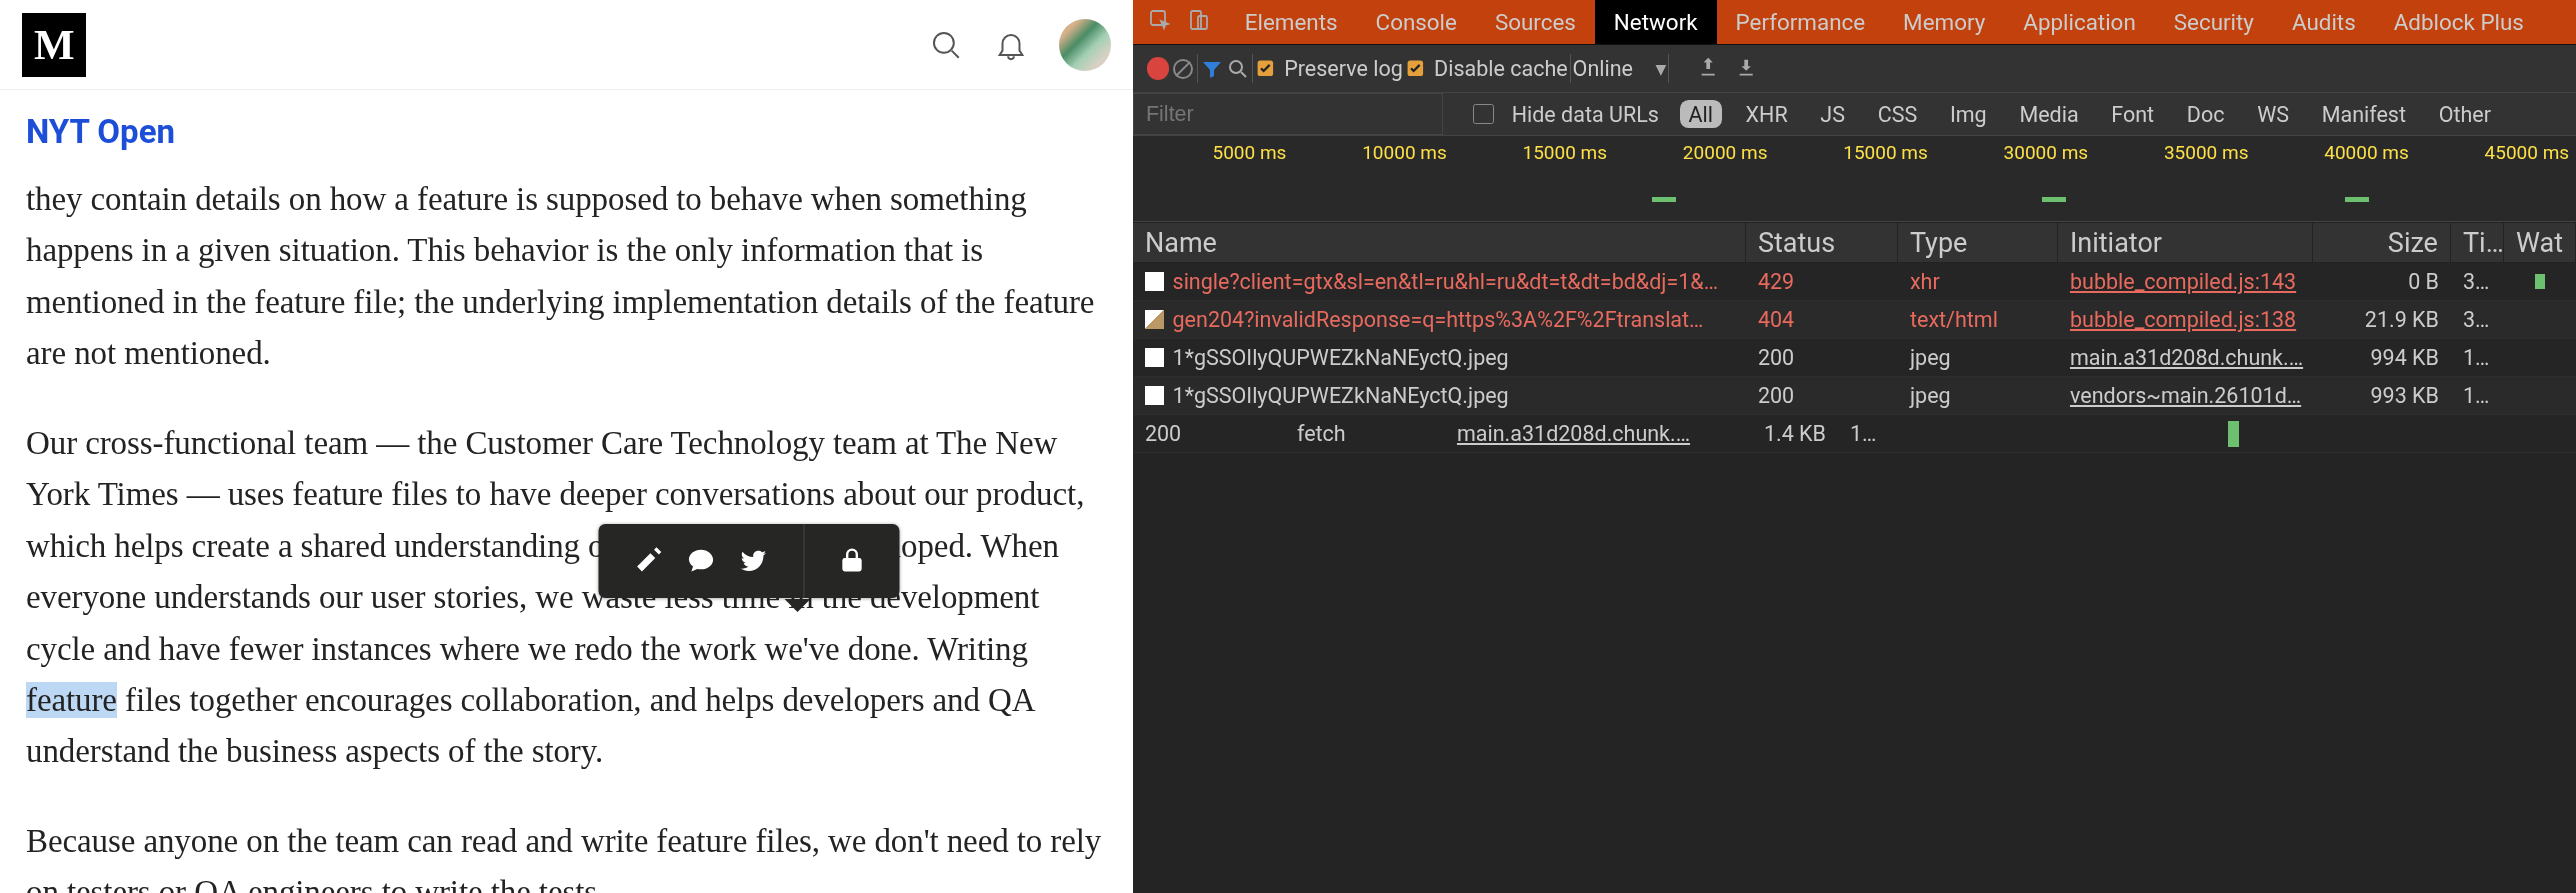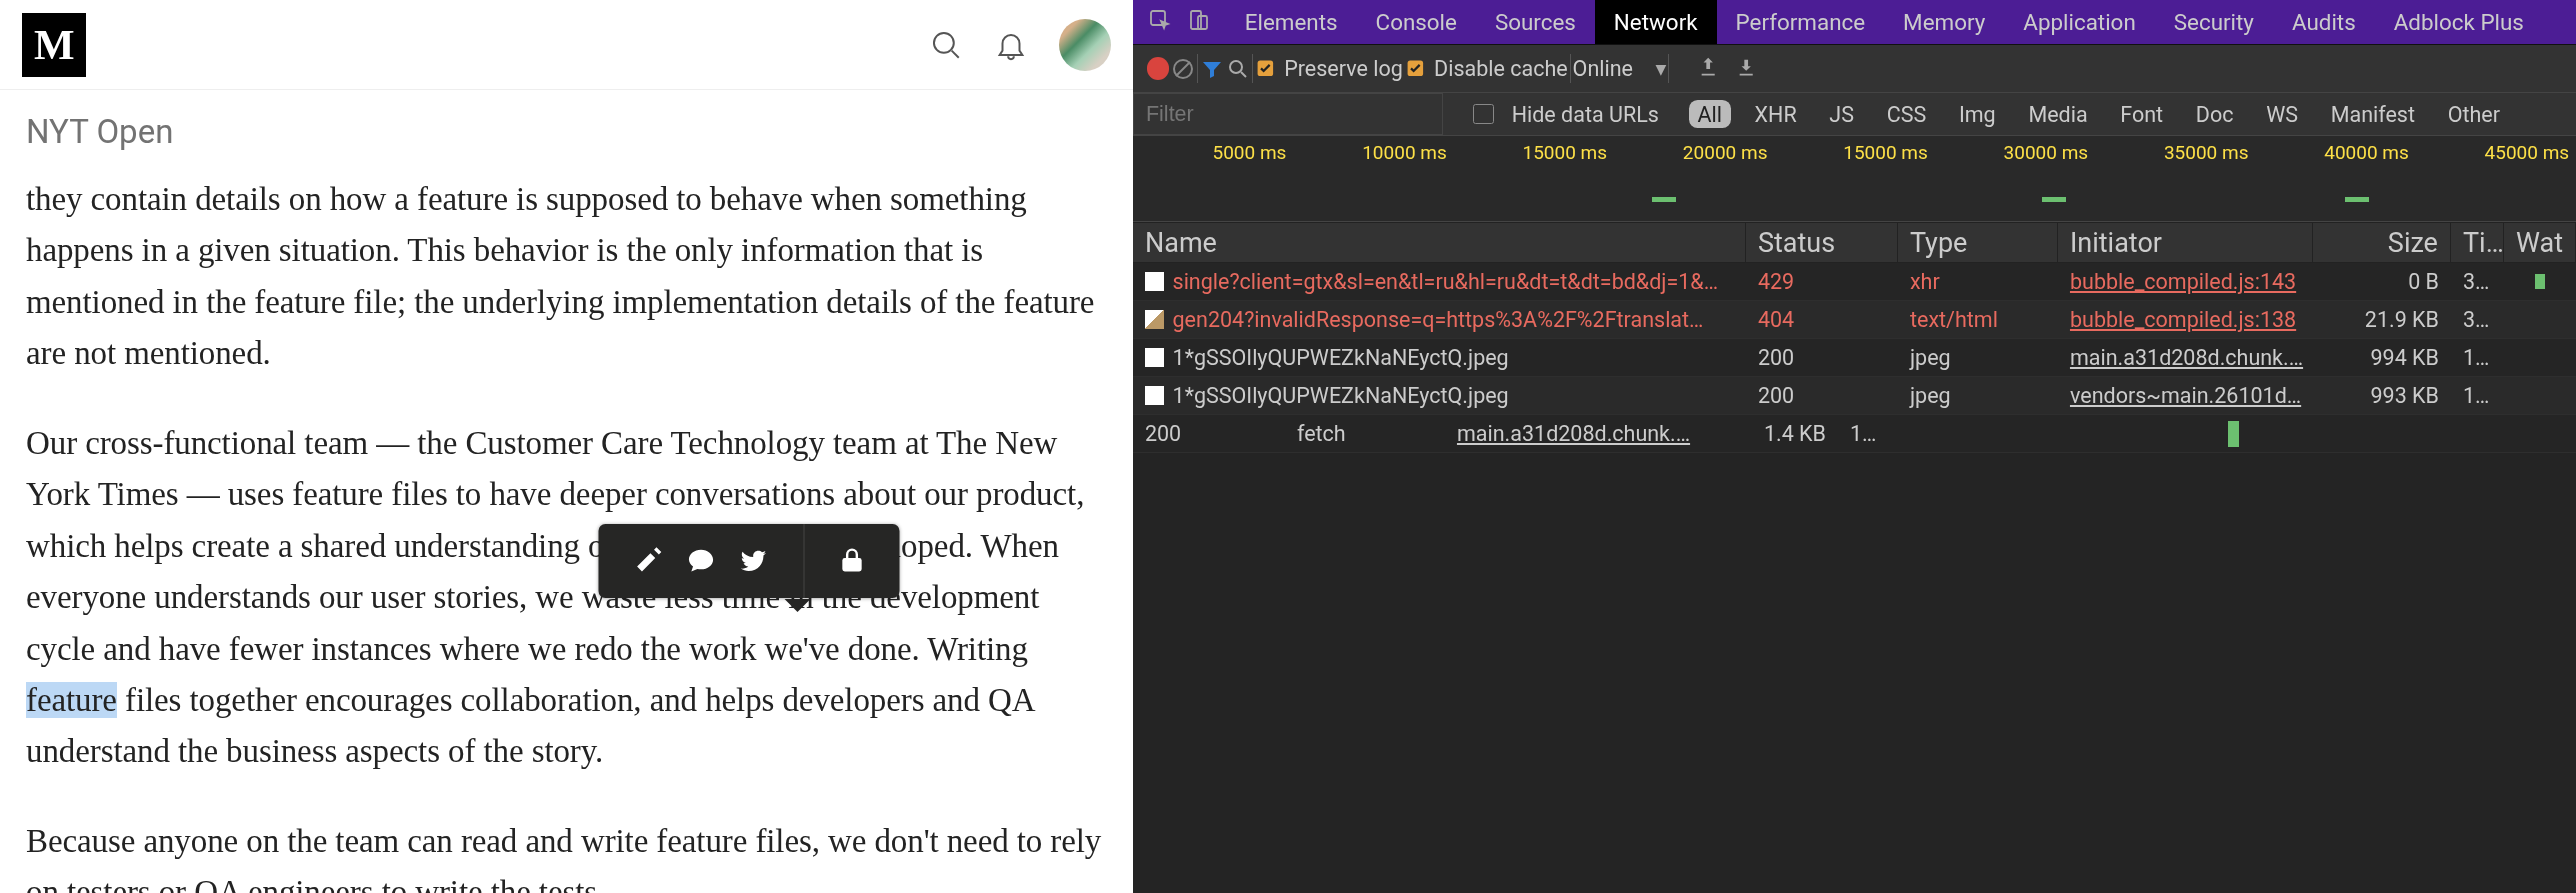--- a/index.html
+++ b/index.html
@@ -5,56 +5,56 @@
 * { box-sizing: border-box; margin: 0; padding: 0; }
 body { width: 2576px; height: 894px; display: flex; font-family: -apple-system, BlinkMacSystemFont, "Segoe UI", Roboto, sans-serif; overflow: hidden; }
 
 
 .left { width: 1236px; height: 100%; background: #fff; display: flex; flex-direction: column; position: relative; }
 .topbar { height: 90px; display: flex; align-items: center; padding: 0 22.4px; border-bottom: 0.9px solid #eee; }
 .logo { width: 64px; height: 64px; background: #000; color: #fff; display: flex; align-items: center; justify-content: center; font-family: Georgia, serif; font-size: 43px; font-weight: 700; }
 .top-icons { margin-left: auto; display: flex; align-items: center; gap: 31px; }
 .icon-btn { color: #555; cursor: pointer; display: flex; }
 .avatar { width: 52px; height: 52px; border-radius: 50%; background: linear-gradient(135deg,#d5b08a 20%,#4a8c65 40%,#a5d0b5 60%,#d8d0c4 80%); overflow: hidden; }
-.site-section { padding: 22.4px 26px; font-size: 33px; font-weight: 400; color: #737373; }
+.site-section { padding: 22.4px 26px; font-size: 33px; font-weight: 700; color: #1d4ed8; }
 .article { flex: 1; padding: 0 26px 26px; overflow: hidden; position: relative; }
 .article p { font-family: Georgia, "Times New Roman", serif; font-size: 33px; line-height: 1.56; color: #232323; margin-bottom: 38px; font-weight: 400; letter-spacing: -0.1px; }
 .highlight { background: #bcd8f5; }
 
 .tooltip-wrap { position: absolute; top: 350px; left: 749px; transform: translateX(-50%); width: 301px; }
 .tooltip { background: #262625; border-radius: 6.9px; height: 74px; display: flex; align-items: center; position: relative; box-shadow: 0 0.9px 3.4px rgba(0,0,0,.3); }
 .tooltip::after { content: ""; position: absolute; bottom: -13.8px; left: 66%; transform: translateX(-50%); border: 13.8px solid transparent; border-top-color: #262625; border-bottom: none; }
 .tooltip-seg { flex: 1; display: flex; align-items: center; justify-content: center; gap: 24px; height: 100%; }
 .tooltip-divider { width: 0.9px; height: 100%; background: #444; }
 .tooltip-icon { color: #fff; display: flex; }
 
 
 .right { flex: 1; background: #242424; color: #ccc; display: flex; flex-direction: column; font-size: 21.5px; }
-.dt-tabs { display: flex; align-items: center; height: 45px; background: #4c1d95; border-bottom: 0.9px solid #111; }
+.dt-tabs { display: flex; align-items: center; height: 45px; background: #c2410c; border-bottom: 0.9px solid #111; }
 .dt-mini { display: flex; gap: 13.8px; padding: 0 15.5px; }
 .dt-mini-icon { color: #aaa; }
 .dt-tab { padding: 0 19px; height: 100%; display: flex; align-items: center; color: #ccc; cursor: pointer; font-size: 22.4px; }
 .dt-tab.active { background: #000; color: #fff; }
 
 .dt-toolbar { display: flex; align-items: center; height: 48px; background: #333; border-bottom: 0.9px solid #444; gap: 2px; padding: 0 13.8px; }
 .rec-dot { width: 22.4px; height: 22.4px; background: #d9443e; border-radius: 50%; }
 .clear-ring { color: #888; display: flex; }
 .tb-sep { width: 0.9px; height: 29px; background: #555; }
 .tb-icon { color: #2f7ed8; display: flex; }
 .tb-icon.grey { color: #aaa; }
 .tb-chk { display: flex; align-items: center; gap: 8.6px; color: #ccc; }
 .tb-chk svg { color: #e5a03c; }
 .sel-text { color: #ccc; display: flex; align-items: center; gap: 22.4px; }
 .chev { color: #aaa; }
 .upld-icons { margin-left: 26px; display: flex; gap: 15.5px; color: #aaa; }
 
 .dt-filter { display: flex; align-items: center; height: 43px; background: #333; border-bottom: 0.9px solid #444; gap: 18px; padding-right: 14px; }
 .filter-input { width: 310px; height: 100%; background: #333; border: 0.9px solid #444; color: #888; padding: 0 12px; font-size: 21.5px; outline: none;}
 .chk-box { width: 20.7px; height: 20.7px; border: 0.9px solid #888; border-radius: 2.6px; margin-left: 12px; }
-.filter-chips { display: flex; align-items: center; gap: 15.5px; margin-left: 12px; justify-content: space-between; }
+.filter-chips { display: flex; align-items: center; gap: 15.5px; margin-left: 3px; justify-content: space-between; }
 .chip { padding: 1.7px 8.6px; color: #ccc; cursor: pointer; border-radius: 8.6px; font-size: 21.5px; }
 .chip.active { background: #bbb; color: #222; }
 
 .dt-timeline { height: 86px; background: #292929; border-bottom: 0.9px solid #444; position: relative; }
 .tl-labels { display: flex; position: absolute; top: 5.2px; left: 0; right: 0; }
 .tl-label { flex: 1; text-align: right; color: #fde047; font-size: 19px; padding-right: 6.9px; white-space: nowrap; }
 .tl-tick { position: absolute; width: 24px; height: 5.2px; background: #6cc070; bottom: 19px; }
 
 .dt-head { display: flex; height: 41px; background: #333; border-bottom: 0.9px solid #222; border-top: 0.9px solid #222; align-items: center; }
 .dt-h { color: #ccc; padding: 0 12px; border-right: 0.9px solid #222; height: 100%; display: flex; align-items: center; font-size: 27px; }

